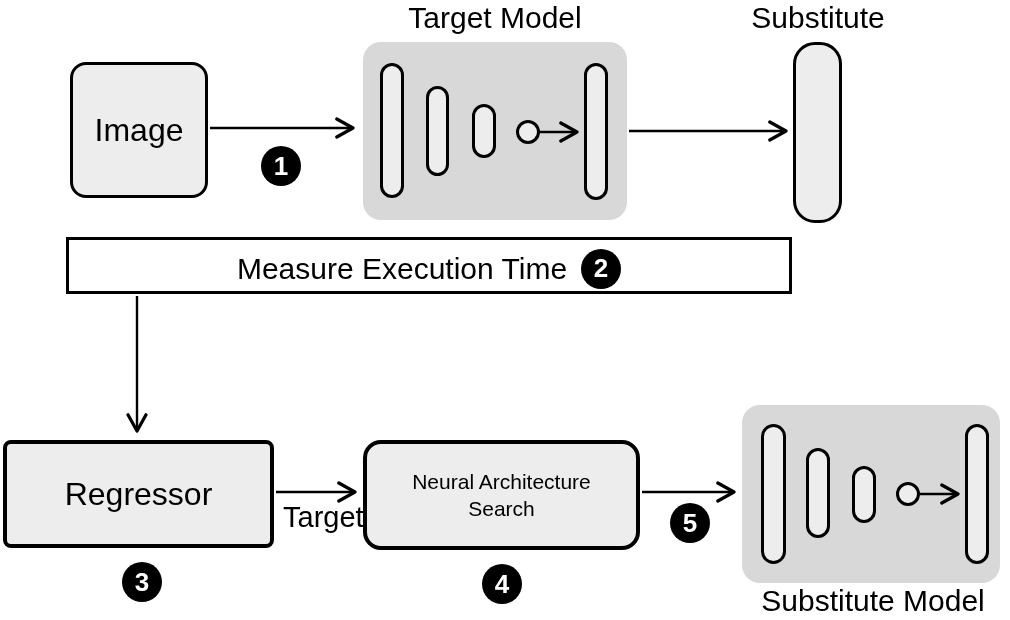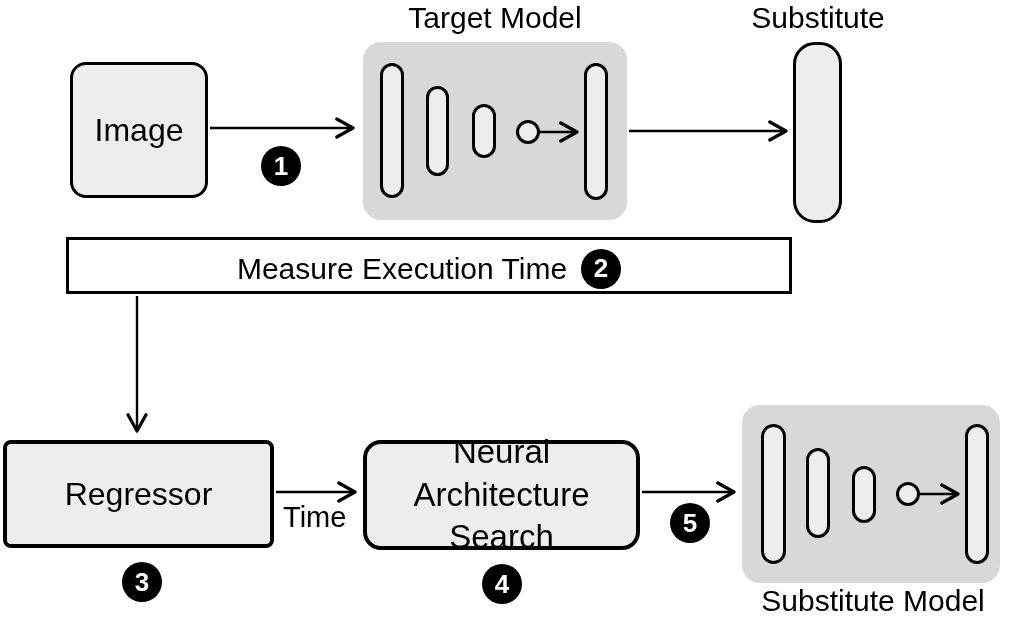--- a/index.html
+++ b/index.html
@@ -25,21 +25,21 @@
     background: var(--node-bg);
     border: 4px solid var(--stroke);
     display: flex;
     align-items: center;
     justify-content: center;
     font-size: 32px;
   }
   .image-node  { left: 70px;  top: 62px;  width: 138px; height: 136px; border-radius: 16px; border-width: 3.5px; justify-content: center; }
   .regressor-node { left: 3px; top: 440px; width: 271px; height: 108px; border-radius: 8px; }
   .nas-node { left: 363px; top: 440px; width: 277px; height: 110px; border-radius: 18px;
-              font-size: 33px; line-height: 1.3; text-align: center; padding: 0 10px; }
+              font-size: 21px; line-height: 1.3; text-align: center; padding: 0 10px; }
   .measure-box {
     position: absolute;
     left: 66px; top: 237px; width: 726px; height: 57px;
     box-sizing: border-box;
     background: var(--measure-bg);
     border: 3px solid var(--stroke);
     display: flex;
     align-items: center;
     justify-content: center;
     gap: 14px;
@@ -111,21 +111,21 @@
 
   <div class="measure-box">
     <span>Measure Execution Time</span>
     <span class="badge">2</span>
   </div>
 
   <div class="node regressor-node">
     <span>Regressor</span>
   </div>
 
-  <div class="edge-label">Time</div>
+  <div class="edge-label">Target</div>
 
   <div class="node nas-node">
     <span>Neural Architecture Search</span>
   </div>
 
   <div class="gray-box substitute-box"></div>
   <div class="cap" style="left:761px; top:424px; width:25px; height:140px;"></div>
   <div class="cap" style="left:806px; top:448px; width:24px; height:90px;"></div>
   <div class="cap" style="left:852px; top:466px; width:24px; height:57px;"></div>
   <div class="cap circle" style="left:896px; top:482px; width:24px; height:24px;"></div>

